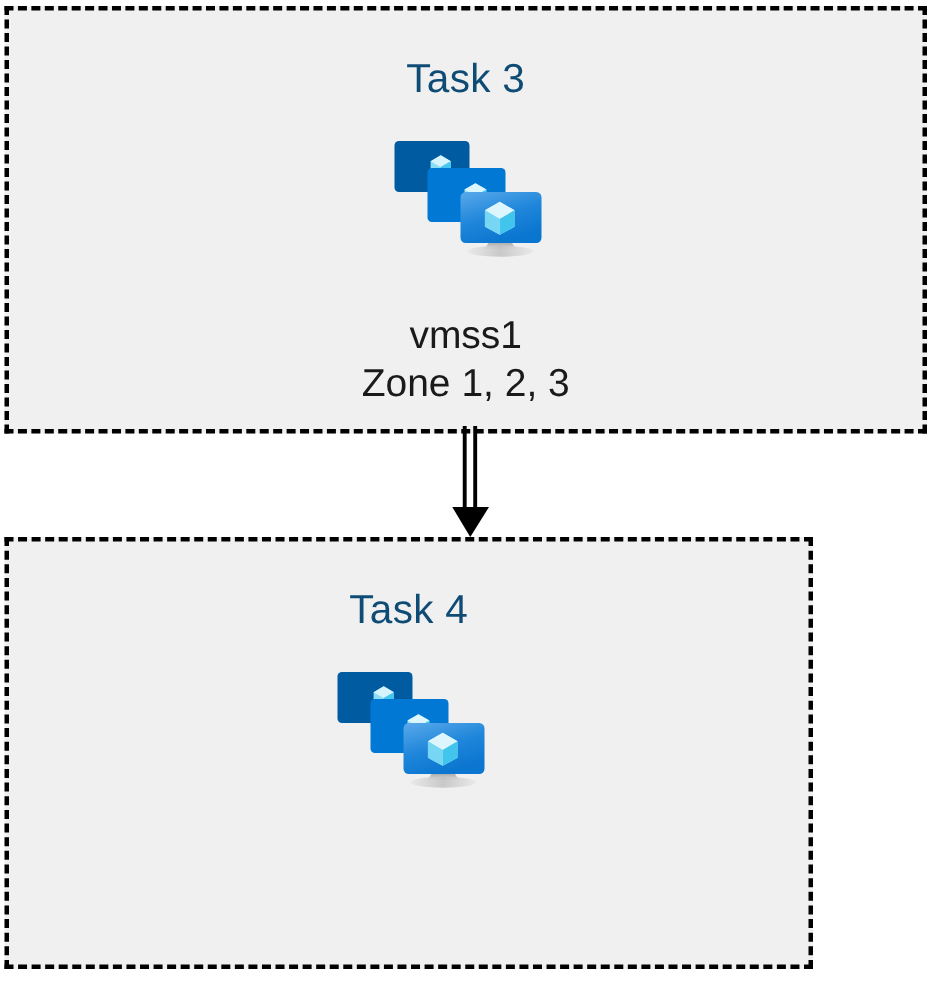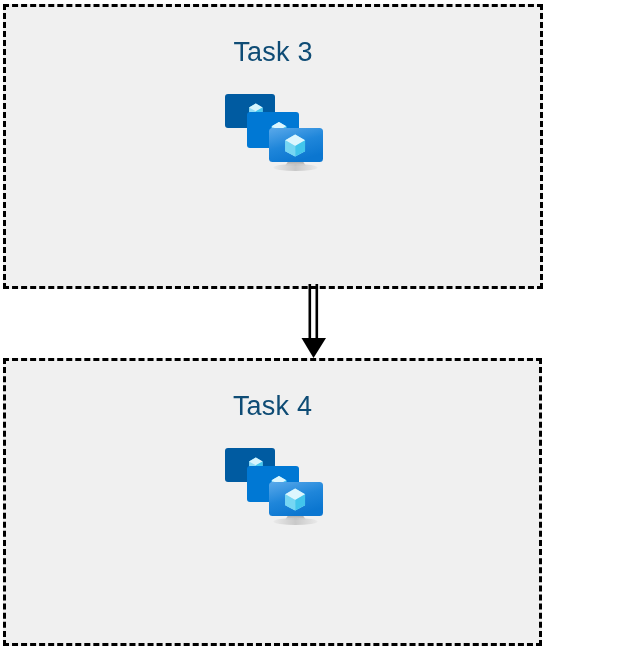--- a/index.html
+++ b/index.html
@@ -32,21 +32,21 @@
     background: #f0f0f0;
     border: 3px dashed #000000;
     display: flex;
     flex-direction: column;
     align-items: center;
   }
 
   #task-box-3 {
     left: 3px;
     top: 4px;
-    width: 540px;
+    width: 615px;
     height: 285px;
   }
 
   #task-box-4 {
     left: 3px;
     top: 358px;
     width: 539px;
     height: 288px;
   }
 
@@ -137,20 +137,22 @@
 
       <rect x="52" y="40" width="54" height="34" rx="3.5" fill="url(#frontMon3)"></rect>
       <g transform="translate(66,45) scale(0.76)">
         <path d="M16 2 L29 9.5 L29 24 L16 31 L3 24 L3 9.5 Z" fill="#9fe4f8"></path>
         <path d="M16 2 L29 9.5 L16 17 L3 9.5 Z" fill="#ddf6fe"></path>
         <path d="M16 17 L29 9.5 L29 24 L16 31 Z" fill="#42c5ec"></path>
         <path d="M16 17 L3 9.5 L3 24 L16 31 Z" fill="#76d6f3"></path>
       </g>
     </svg>
 
+    <div class="task-caption">vmss1
+Zone 1, 2, 3</div>
   </div>
 
   <svg class="connector" width="36" height="76" viewBox="0 0 36 76" xmlns="http://www.w3.org/2000/svg">
 
     <rect x="12.5" y="0" width="2.6" height="55" fill="#000000"></rect>
     <rect x="19.5" y="0" width="2.6" height="55" fill="#000000"></rect>
 
     <path d="M5.5 54 L30 54 L17.5 74 Z" fill="#000000"></path>
   </svg>
 

